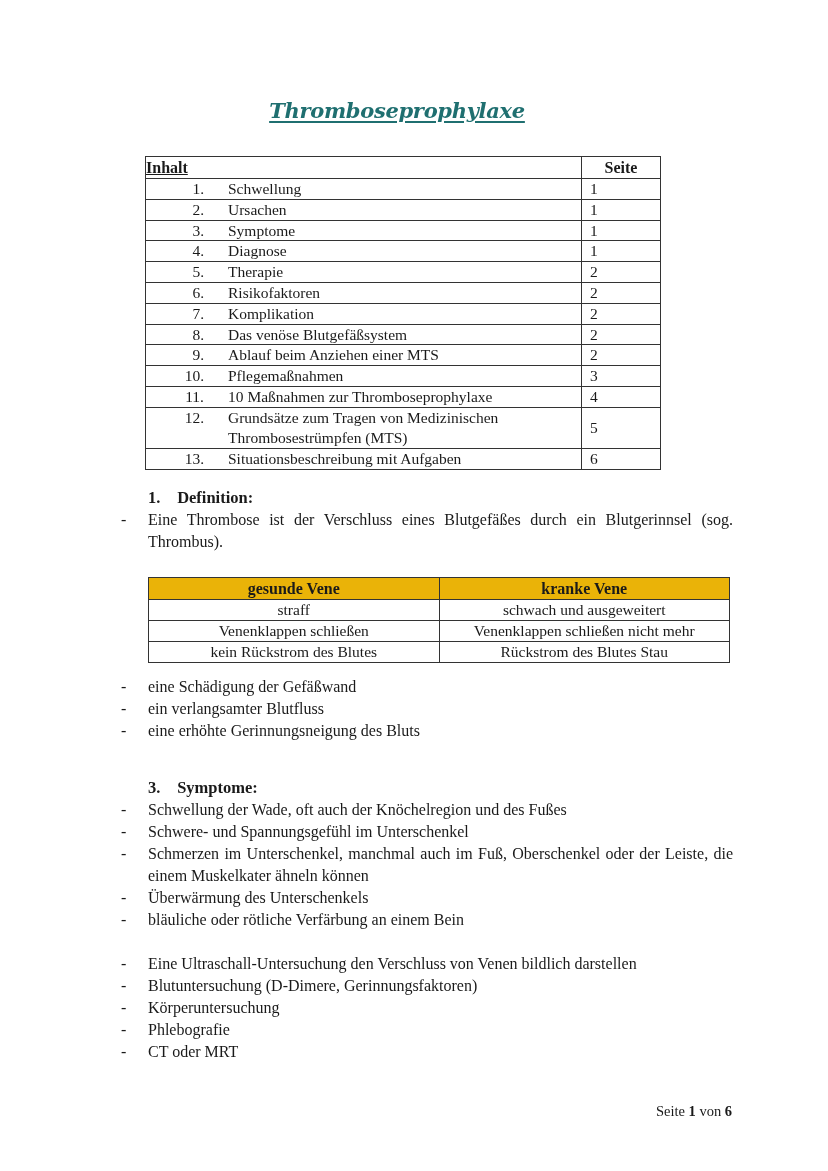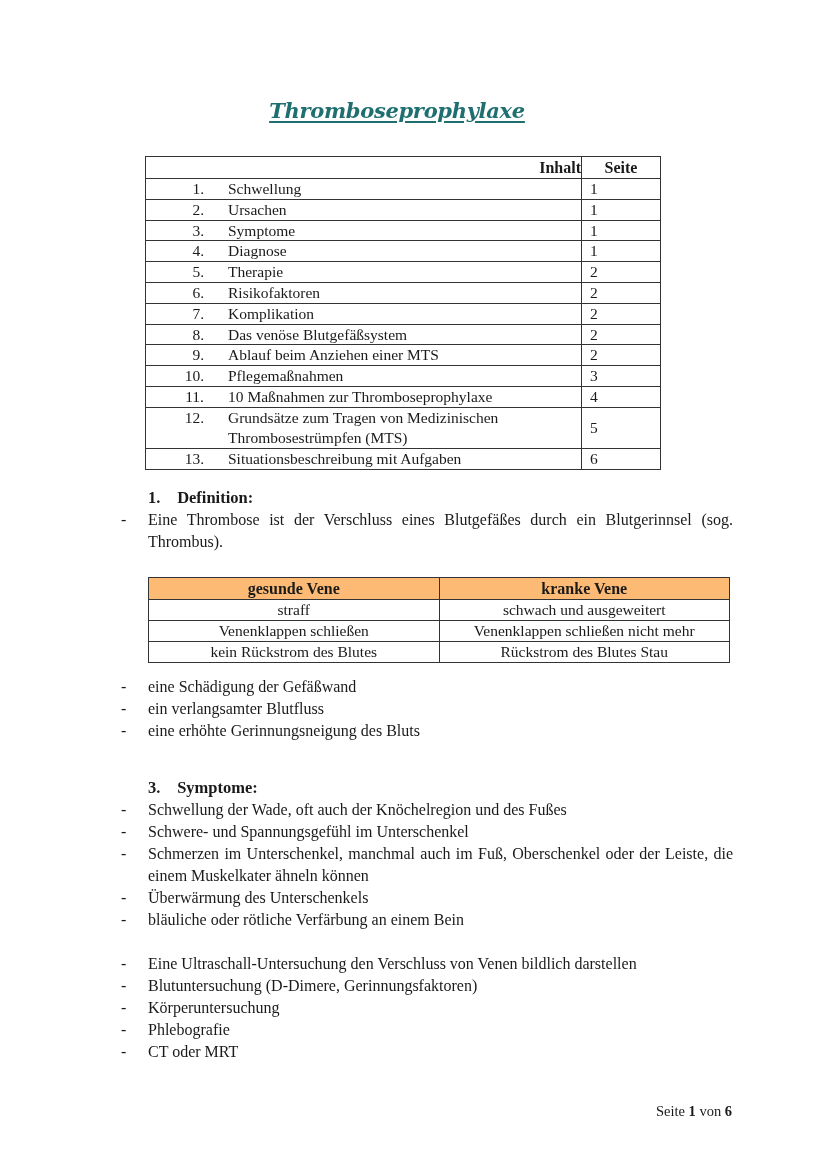--- a/index.html
+++ b/index.html
@@ -22,21 +22,21 @@
     .toc {
       position: absolute; left: 145px; top: 156px;
       width: 516px; border-collapse: collapse;
       font-size: 15.5px;
     }
     .toc td, .toc th {
       border: 1.2px solid #333; padding: 0; line-height: 19.8px;
       vertical-align: middle;
     }
     .toc th { font-weight: bold; font-size: 16px; height: 21px; }
-    .toc th.inhalt-h { text-align: right; }
+    .toc th.inhalt-h { text-decoration: underline; text-align: left; }
     .toc th.seite-h { text-align: center; width: 78px; }
     .toc .num { display: inline-block; width: 50px; text-align: right; margin-right: 24px; }
     .toc td.page { padding-left: 8px; }
     .toc td.entry { padding-left: 8px; }
     .toc .wrap { display: inline-block; vertical-align: top; width: 340px; }
     .toc .tworow td { height: 40px; }
 
     
     .section { position: absolute; left: 121px; width: 612px; font-size: 16px; line-height: 22px; }
     .sec-heading { font-weight: bold; font-size: 16.5px; padding-left: 27px; margin: 0; }
@@ -44,21 +44,21 @@
     .bullet { display: flex; }
     .bullet .dash { width: 27px; flex: none; }
     .bullet .txt { flex: 1; text-align: justify; }
 
     
     .vene {
       position: absolute; left: 148px; top: 577px; width: 582px;
       border-collapse: collapse; font-size: 15.5px; text-align: center;
     }
     .vene th, .vene td { border: 1.2px solid #333; padding: 0; line-height: 20px; width: 50%; }
-    .vene th { background: #fdba74; font-weight: bold; font-size: 16px; height: 21px; margin-left: 44px; }
+    .vene th { background: #eab308; font-weight: bold; font-size: 16px; height: 21px; margin-left: 44px; }
 
     .footer {
       position: absolute; right: 96px; top: 1103px; font-size: 14.5px;
     }
     .footer b { font-weight: bold; }
   </style>
 </head>
 <body>
 
 <div class="page-title">Thromboseprophylaxe</div>

